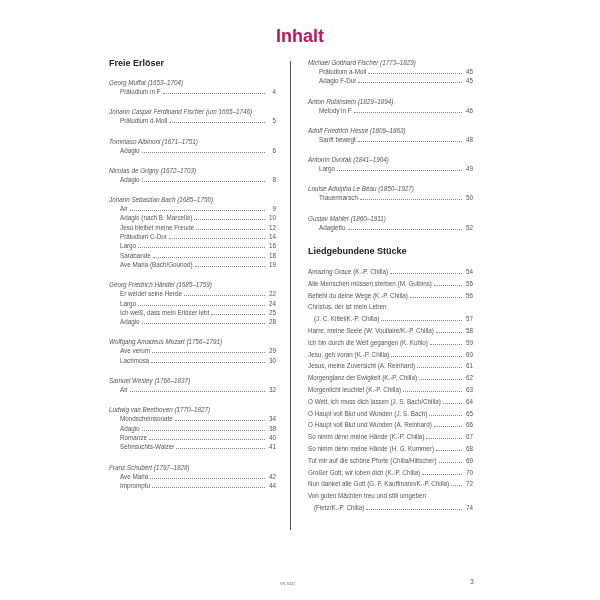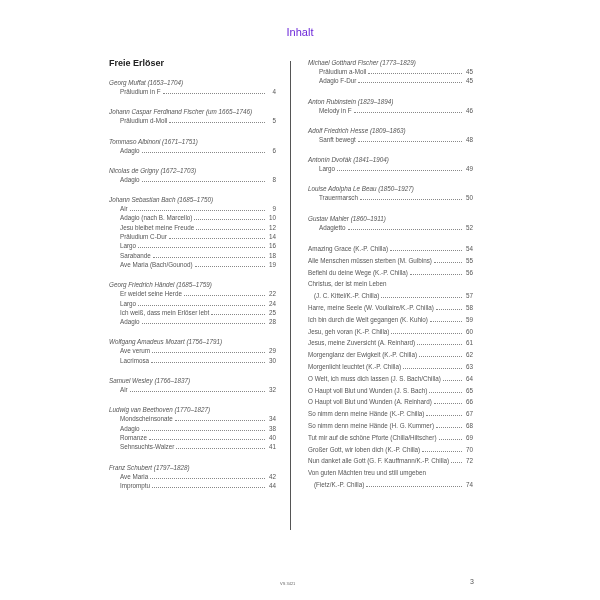--- a/index.html
+++ b/index.html
@@ -1,19 +1,19 @@
 <!DOCTYPE html>
 <html><head>
 <meta charset="utf-8">
 <style>
   html, body { margin:0; padding:0; }
   body { width:600px; height:600px; background:#ffffff; position:relative; overflow:hidden;
          font-family:"Liberation Sans", sans-serif; color:#444; }
   .title { position:absolute; top:26px; left:0; width:600px; text-align:center;
-           font-size:11px; font-weight:normal; color:#6d28d9; }
+           font-size:18px; font-weight:bold; color:#be185d; }
   .col { position:absolute; }
   .left { left:109px; top:58px; width:167px; }
   .right { left:308px; top:58px; width:165px; }
   .divider { position:absolute; left:290px; top:61px; width:1px; height:469px; background:#555; }
   .section-h { font-size:9px; font-weight:bold; color:#222; margin:0 0 10px 0; }
   .composer { font-style:italic; font-size:6.3px; color:#555; margin-top:0; line-height:9px; }
   .group { margin-bottom:11px; }
   .row { display:flex; align-items:baseline; font-size:6.3px; line-height:9.3px; color:#555; }
   .row.indent { padding-left:11px; }
   .row .t { white-space:nowrap; }
@@ -236,20 +236,21 @@
       </div>
       <div class="group">
         <div class="composer">Gustav Mahler (1860–1911)</div>
         <div class="row indent">
           <span class="t">Adagietto</span>
           <span class="dots"></span>
           <span class="p">52</span>
         </div>
       </div>
     </div>
+  <div class="section-h" style="margin-top:14px;">Liedgebundene Stücke</div>
   <div id="songs" class="lg">
       <div class="row">
         <span class="t">Amazing Grace (K.-P. Chilla)</span>
         <span class="dots"></span>
         <span class="p">54</span>
       </div>
       <div class="row">
         <span class="t">Alle Menschen müssen sterben (M. Gulbins)</span>
         <span class="dots"></span>
         <span class="p">55</span>

